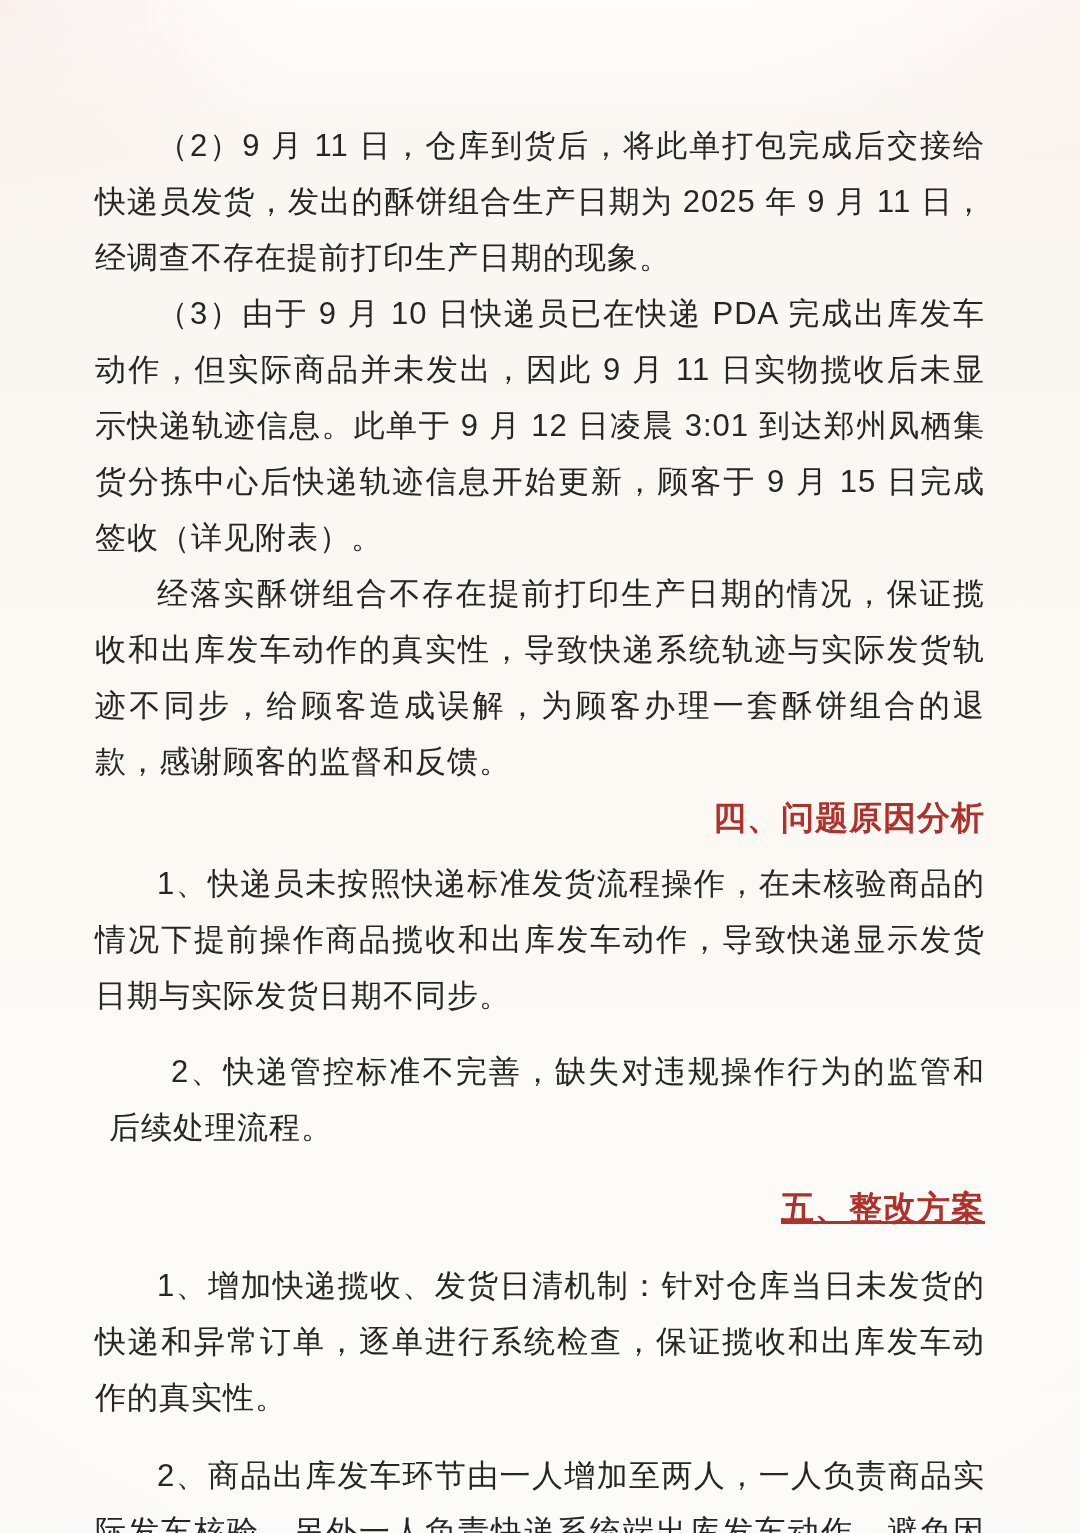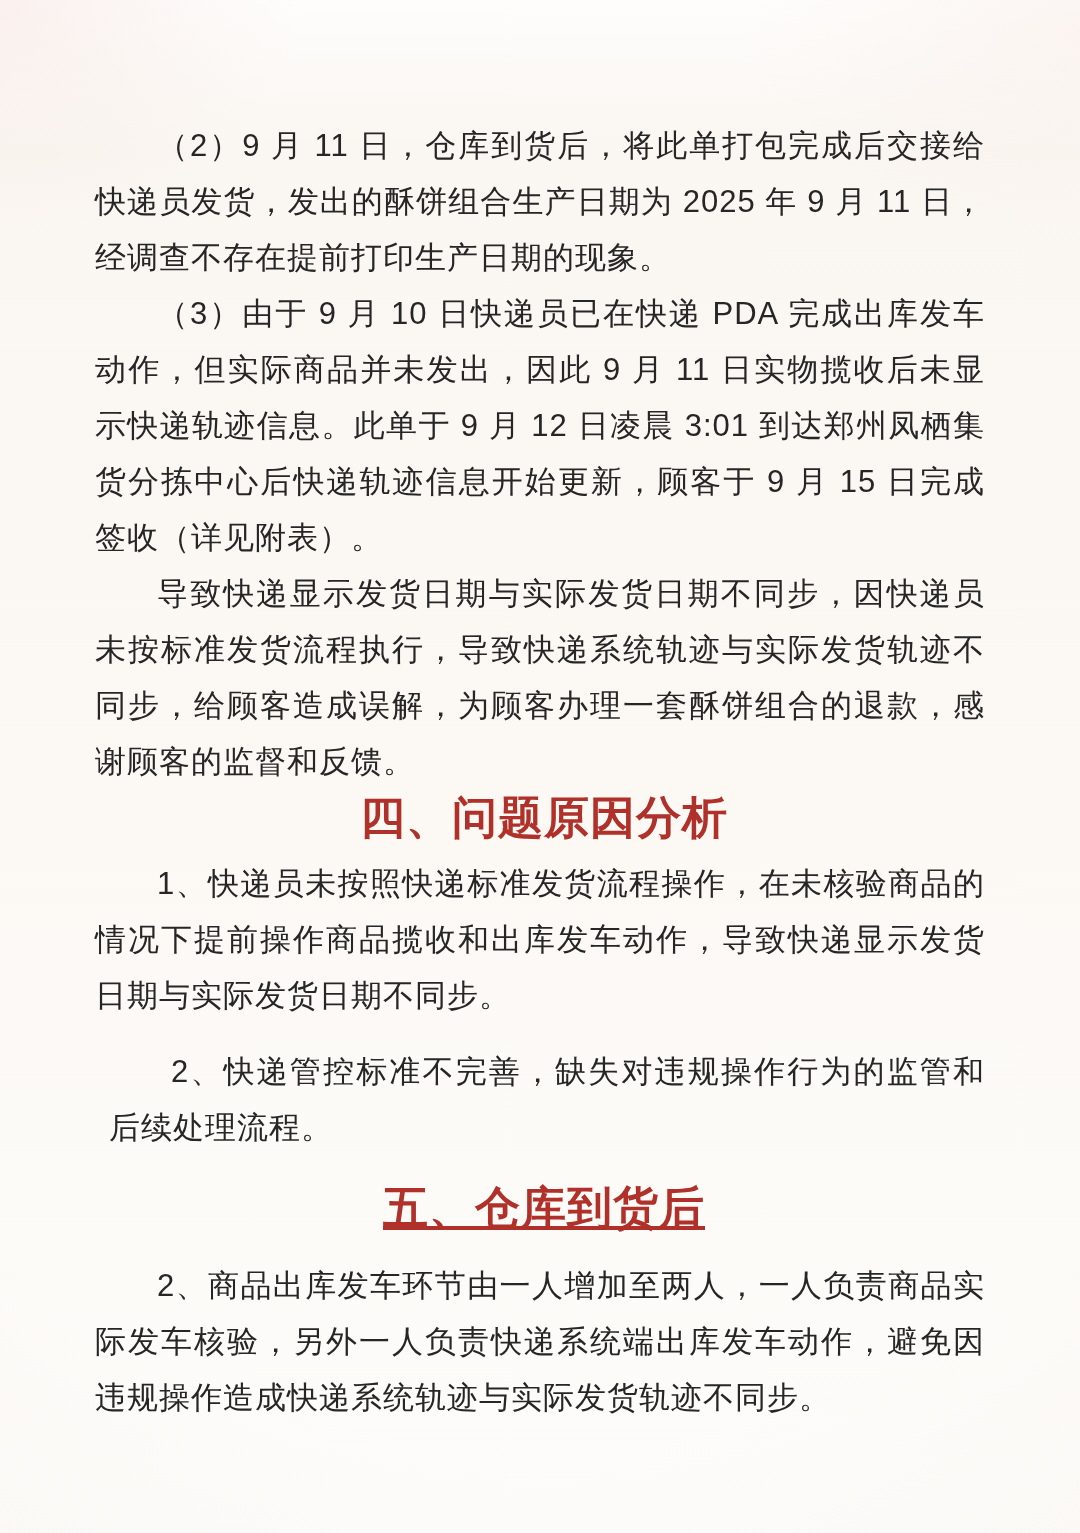--- a/index.html
+++ b/index.html
@@ -39,42 +39,43 @@
   }
   .body-para {
     text-indent: 2em;
   }
   .subheading {
     text-indent: 2em;
     font-weight: 700;
     text-align: left;
   }
   .red-heading {
-    font-size: 45px;
+    font-size: 33px;
     font-weight: 700;
     color: var(--accent-red, #b0302a);
-    text-align: center;
+    text-align: right;
     margin-left: 8px;
   }
   
   .doc-body > :nth-child(5) { margin-top: 10px; }   
   .doc-body > :nth-child(6) { margin-top: 20px; margin-left: 14px; }   
   .doc-body > :nth-child(7) { margin-top: 24px; text-decoration: underline; }   
   .doc-body > :nth-child(8) { margin-top: 22px; }   
   .doc-body > :nth-child(9) { margin-top: 22px; }   
   .doc-body > :nth-child(10){ margin-top: 22px; }
 </style>
 </head>
 <body>
 
 <div class="page" style="--accent-red: #b0302a; --text-color: #262626;">
   <div class="doc-body">
       <p class="block body-para">（2）9 月 11 日，仓库到货后，将此单打包完成后交接给快递员发货，发出的酥饼组合生产日期为 2025 年 9 月 11 日，经调查不存在提前打印生产日期的现象。</p>
       <p class="block body-para">（3）由于 9 月 10 日快递员已在快递 PDA 完成出库发车动作，但实际商品并未发出，因此 9 月 11 日实物揽收后未显示快递轨迹信息。此单于 9 月 12 日凌晨 3:01 到达郑州凤栖集货分拣中心后快递轨迹信息开始更新，顾客于 9 月 15 日完成签收（详见附表）。</p>
-      <p class="block body-para">导致快递显示发货日期与实际发货日期不同步，因快递员未按标准发货流程执行，导致快递系统轨迹与实际发货轨迹不同步，给顾客造成误解，为顾客办理一套酥饼组合的退款，感谢顾客的监督和反馈。</p>
+      <p class="block body-para">经落实酥饼组合不存在提前打印生产日期的情况，保证揽收和出库发车动作的真实性，导致快递系统轨迹与实际发货轨迹不同步，给顾客造成误解，为顾客办理一套酥饼组合的退款，感谢顾客的监督和反馈。</p>
       <h2 class="block red-heading">四、问题原因分析</h2>
       <p class="block body-para">1、快递员未按照快递标准发货流程操作，在未核验商品的情况下提前操作商品揽收和出库发车动作，导致快递显示发货日期与实际发货日期不同步。</p>
       <p class="block body-para">2、快递管控标准不完善，缺失对违规操作行为的监管和后续处理流程。</p>
-      <h2 class="block red-heading">五、仓库到货后</h2>
+      <h2 class="block red-heading">五、整改方案</h2>
+      <p class="block body-para">1、增加快递揽收、发货日清机制：针对仓库当日未发货的快递和异常订单，逐单进行系统检查，保证揽收和出库发车动作的真实性。</p>
       <p class="block body-para">2、商品出库发车环节由一人增加至两人，一人负责商品实际发车核验，另外一人负责快递系统端出库发车动作，避免因违规操作造成快递系统轨迹与实际发货轨迹不同步。</p>
     </div>
 
 </div>
 
 </body></html>

